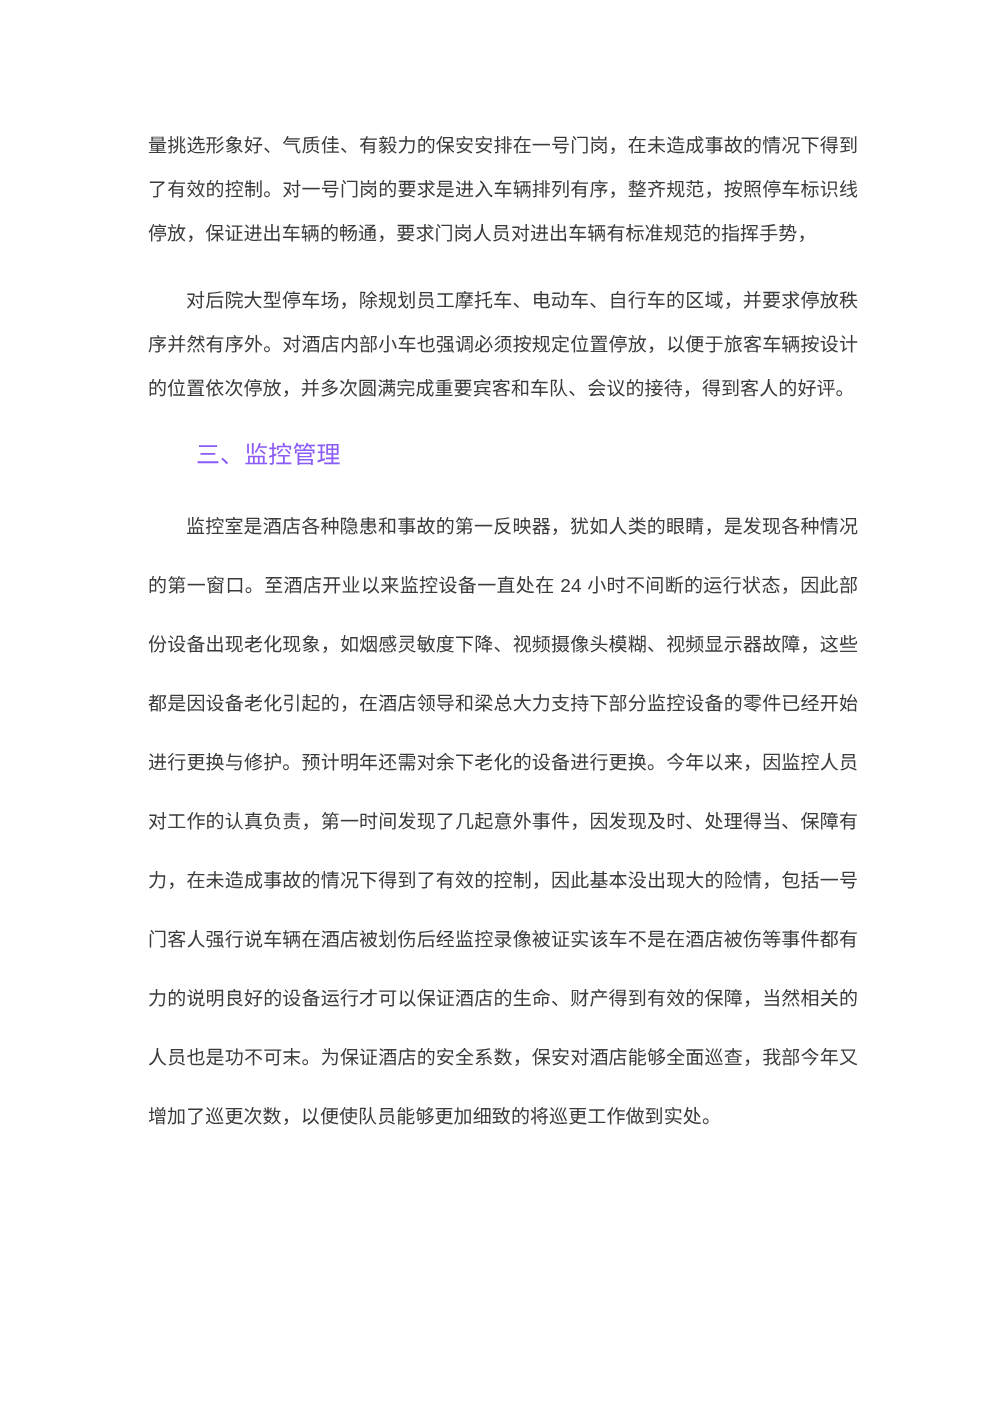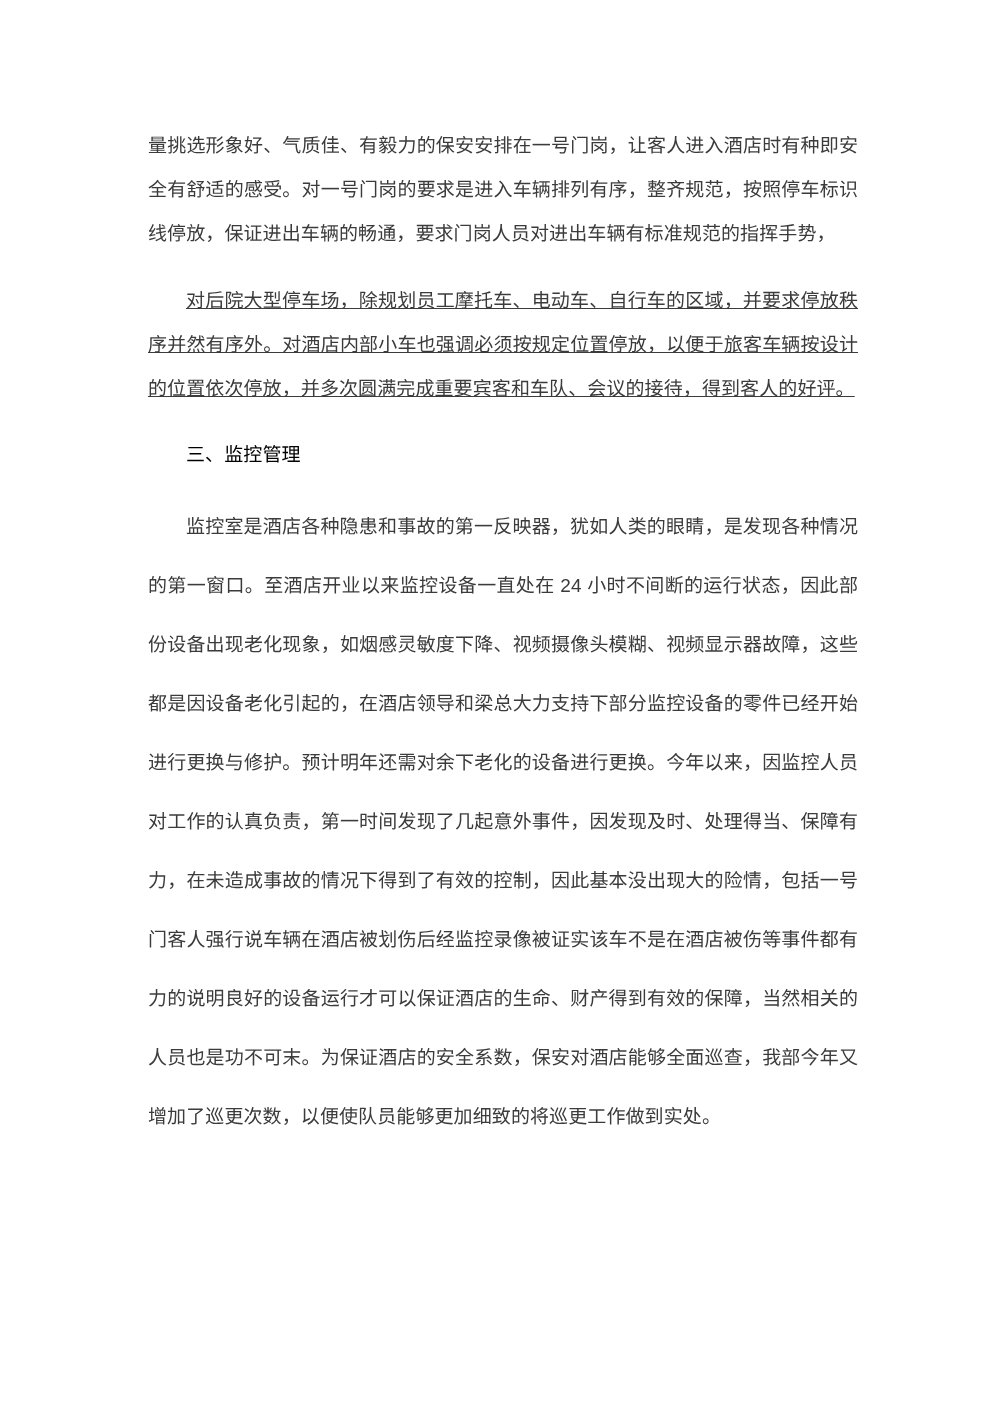--- a/index.html
+++ b/index.html
@@ -45,48 +45,48 @@
     word-break: break-all;
   }
 
   
   .para--continued {
     text-indent: 0;
   }
 
   
   .para--gap        { margin-top: 21px; }
-  .para--gap-large  { margin-top: 23px; text-decoration: underline; }
+  .para--gap-large  { margin-top: 23px; }
 
   
   .heading {
     margin: 0;
     margin-top: 22px;
-    color: #000000;
-    font-size: 19px;
+    color: #8b5cf6;
+    font-size: 24px;
     line-height: 44px;
     font-weight: 400;
     text-indent: 2em;
     letter-spacing: 0.1px;
   }
 
   
   .para--tight {
     line-height: 59px;
     margin-top: 20px;
   }
 </style>
 </head>
 <body>
 
 <div class="page">
 
   <article class="doc-body">
 
-    <p class="para para--continued">量挑选形象好、气质佳、有毅力的保安安排在一号门岗，让客人进入酒店时有种即安全有舒适的感受。对一号门岗的要求是进入车辆排列有序，整齐规范，按照停车标识线停放，保证进出车辆的畅通，要求门岗人员对进出车辆有标准规范的指挥手势，</p>
+    <p class="para para--continued">量挑选形象好、气质佳、有毅力的保安安排在一号门岗，在未造成事故的情况下得到了有效的控制。对一号门岗的要求是进入车辆排列有序，整齐规范，按照停车标识线停放，保证进出车辆的畅通，要求门岗人员对进出车辆有标准规范的指挥手势，</p>
 
 
     <p class="para para--gap-large">对后院大型停车场，除规划员工摩托车、电动车、自行车的区域，并要求停放秩序并然有序外。对酒店内部小车也强调必须按规定位置停放，以便于旅客车辆按设计的位置依次停放，并多次圆满完成重要宾客和车队、会议的接待，得到客人的好评。</p>
 
     <h2 class="heading">三、监控管理</h2>
 
     <p class="para para--tight">监控室是酒店各种隐患和事故的第一反映器，犹如人类的眼睛，是发现各种情况的第一窗口。至酒店开业以来监控设备一直处在 24 小时不间断的运行状态，因此部份设备出现老化现象，如烟感灵敏度下降、视频摄像头模糊、视频显示器故障，这些都是因设备老化引起的，在酒店领导和梁总大力支持下部分监控设备的零件已经开始进行更换与修护。预计明年还需对余下老化的设备进行更换。今年以来，因监控人员对工作的认真负责，第一时间发现了几起意外事件，因发现及时、处理得当、保障有力，在未造成事故的情况下得到了有效的控制，因此基本没出现大的险情，包括一号门客人强行说车辆在酒店被划伤后经监控录像被证实该车不是在酒店被伤等事件都有力的说明良好的设备运行才可以保证酒店的生命、财产得到有效的保障，当然相关的人员也是功不可末。为保证酒店的安全系数，保安对酒店能够全面巡查，我部今年又增加了巡更次数，以便使队员能够更加细致的将巡更工作做到实处。</p>
 
   </article>
 

